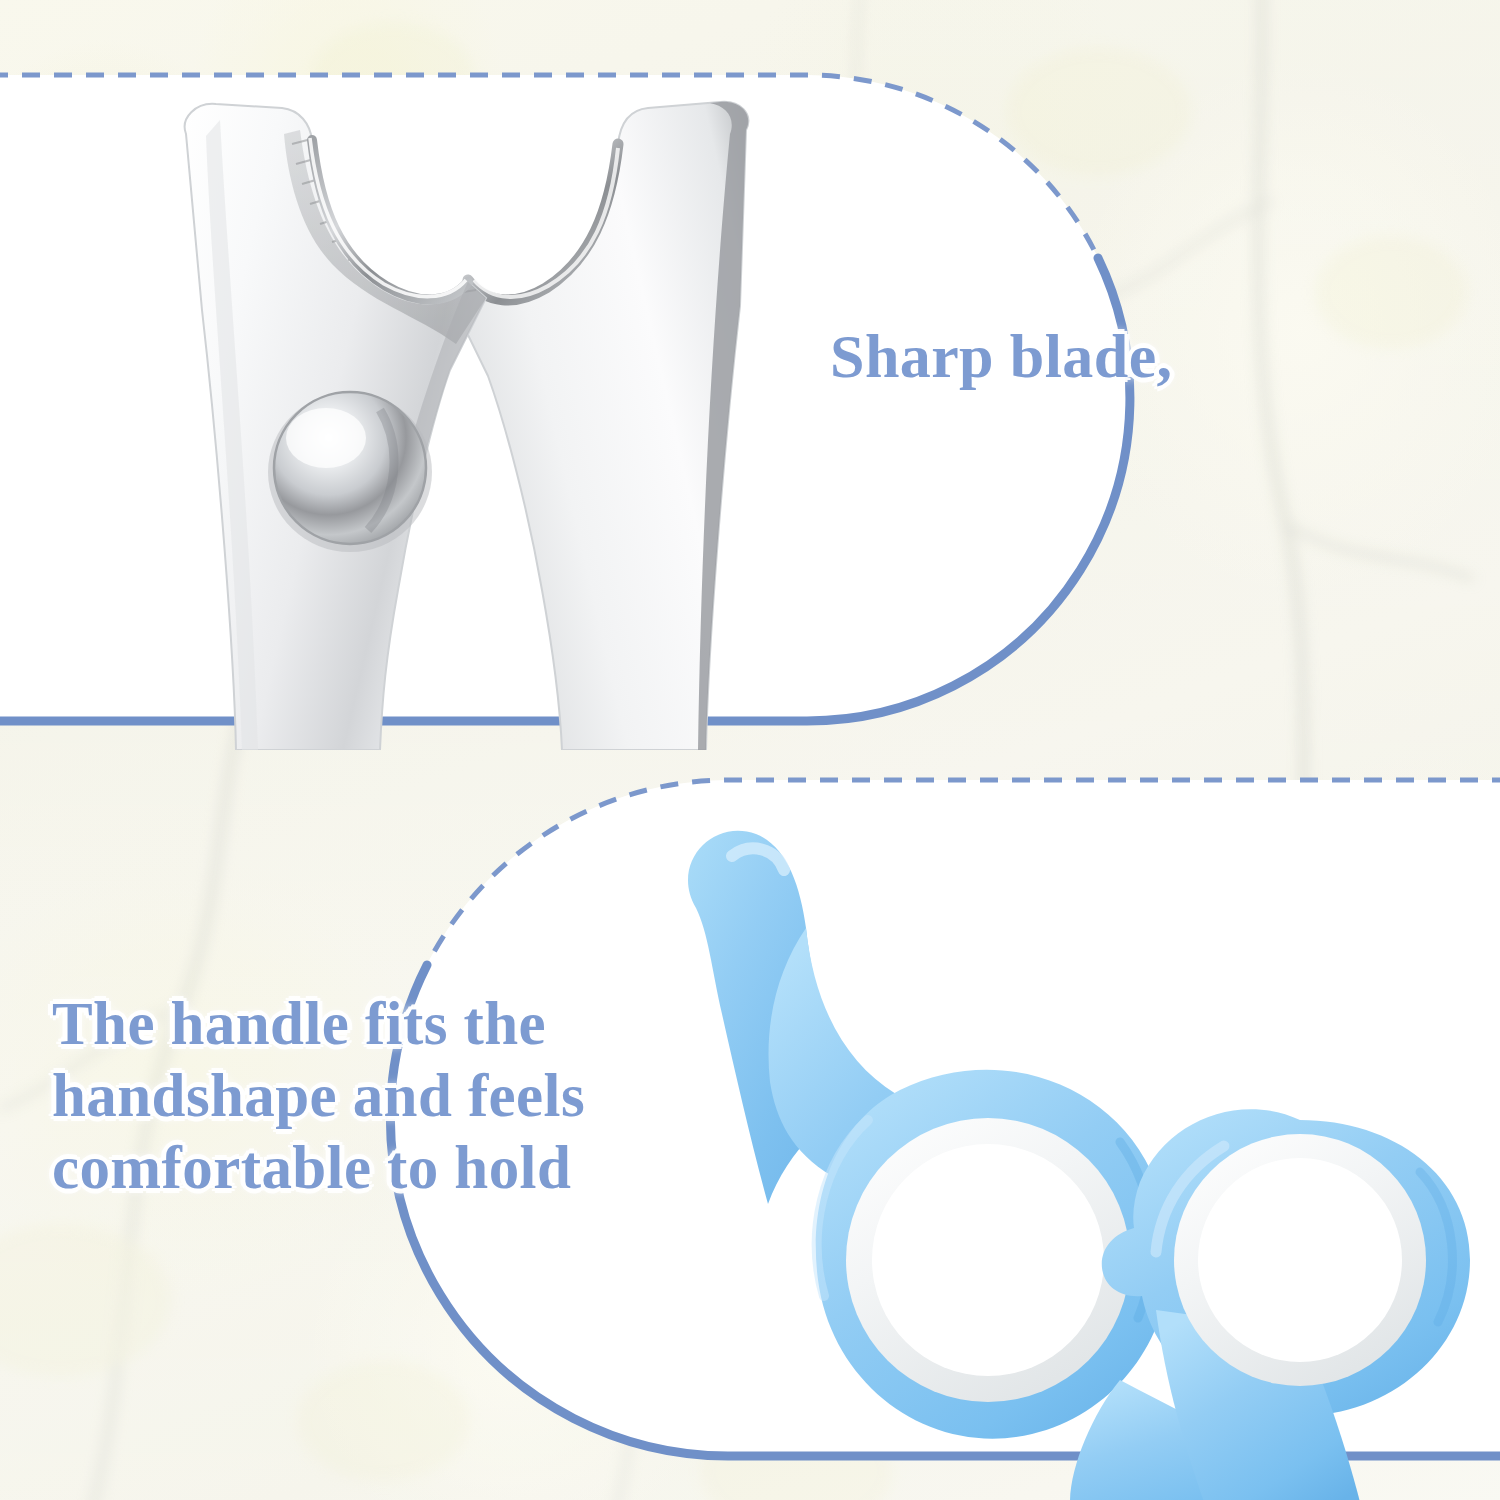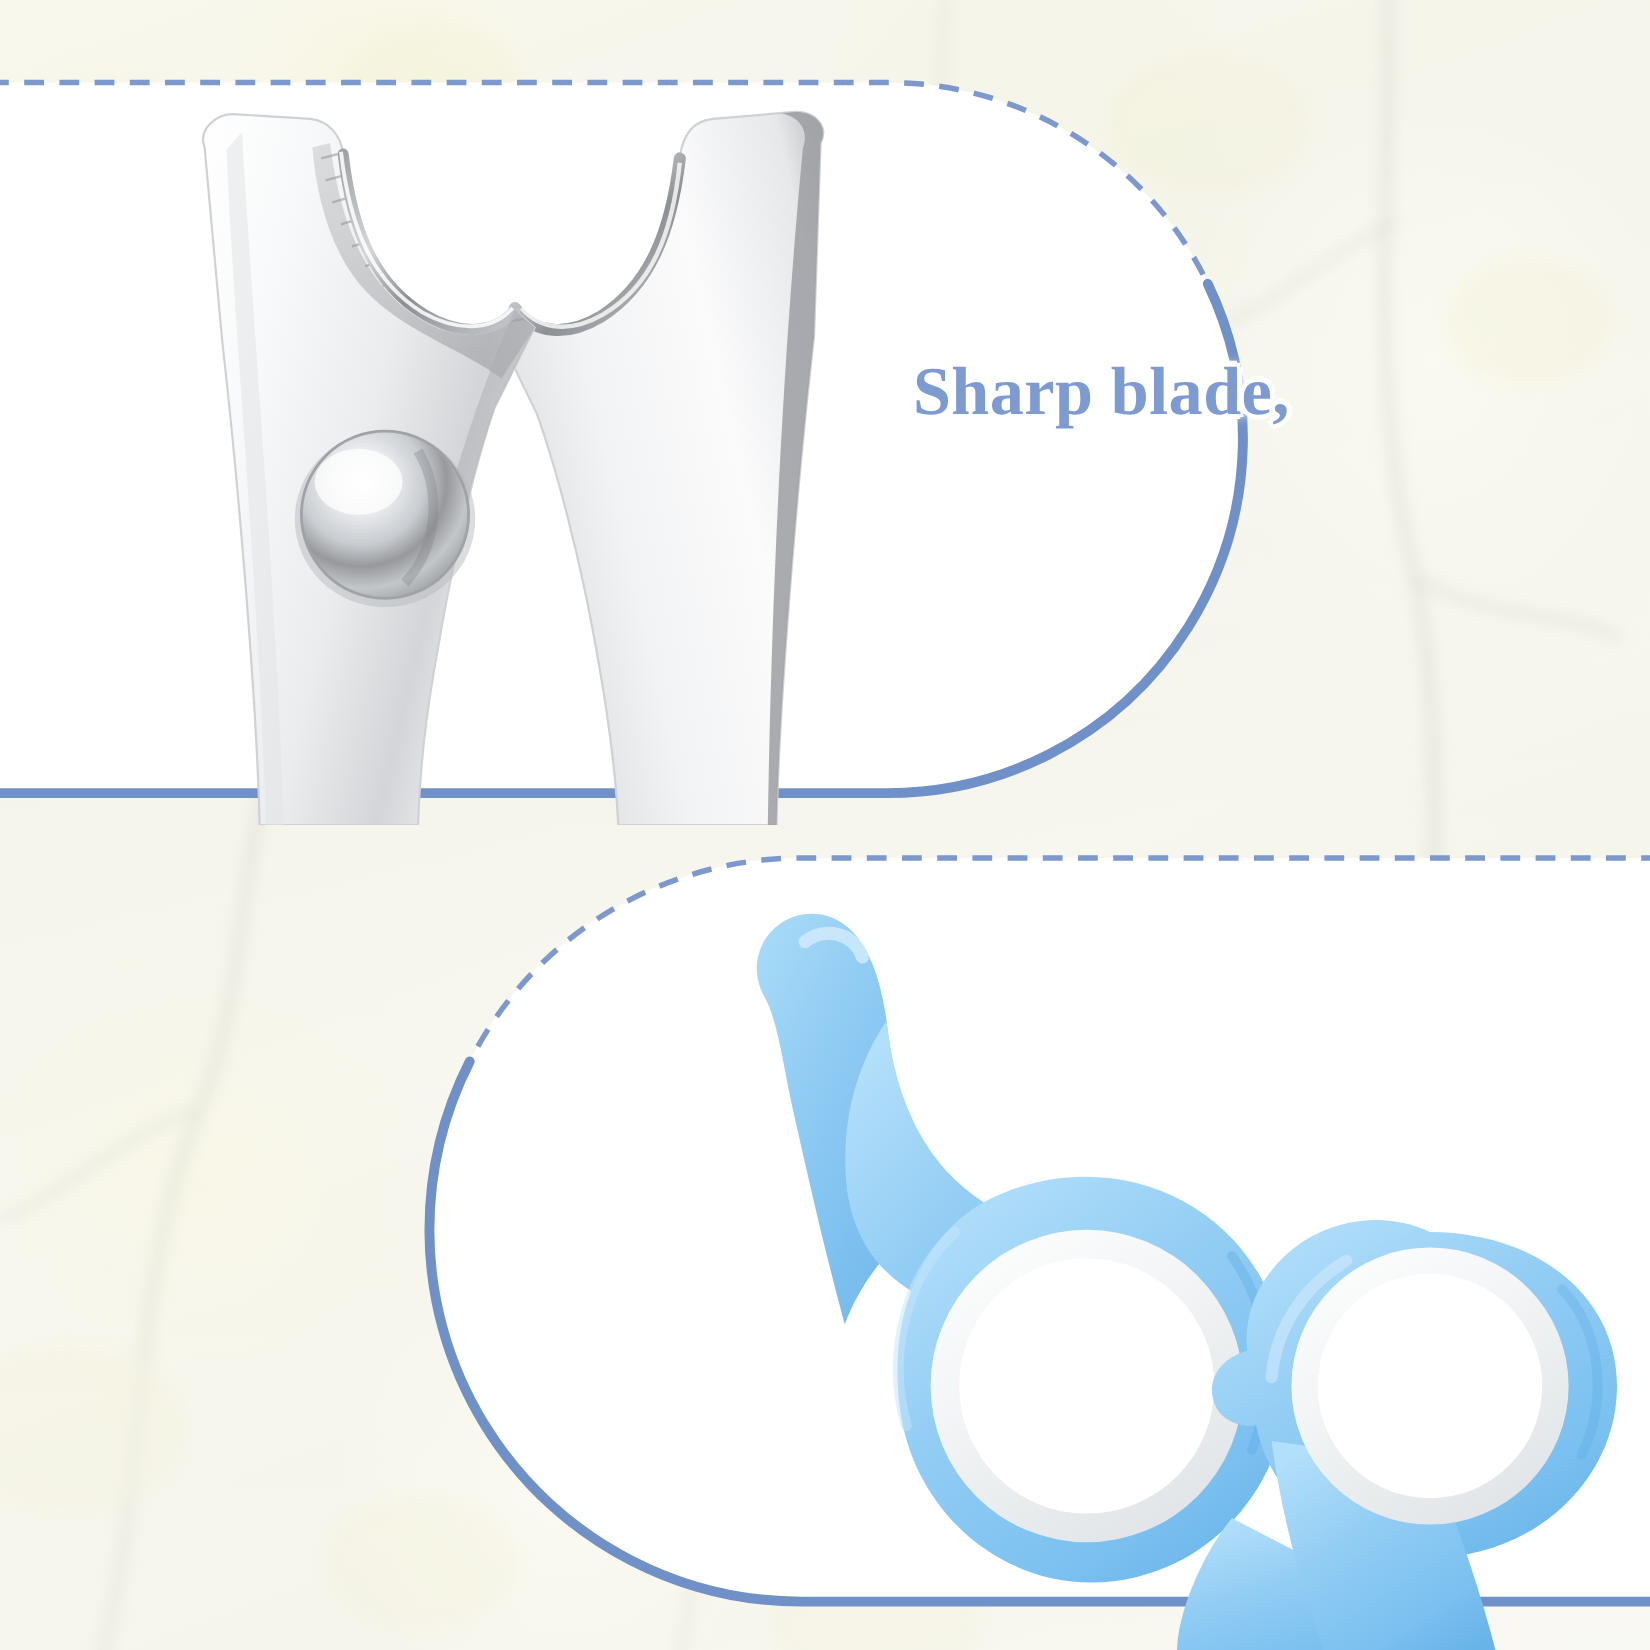--- a/index.html
+++ b/index.html
@@ -325,14 +325,19 @@
       <path d="M556 520 C566 596, 586 660, 604 712 L760 712
                C744 650, 722 586, 700 540 Z" fill="url(#sil2)"></path>
       <circle cx="700" cy="470" r="126" fill="url(#ringW)"></circle>
       <circle cx="700" cy="470" r="102" fill="#ffffff"></circle>
 
       <path d="M624 356 C584 380, 560 418, 556 462" fill="none" stroke="#d0eafc" stroke-width="11" stroke-linecap="round" opacity=".6"></path>
       <path d="M820 382 C856 420, 862 484, 838 532" fill="none" stroke="#5aa9e3" stroke-width="9" stroke-linecap="round" opacity=".3"></path>
     </g>
   </svg>
 
+  <div class="feature-text" id="text-bottom">
+    <span class="tline">The handle fits the</span>
+    <span class="tline">handshape and feels</span>
+    <span class="tline">comfortable to hold</span>
+  </div>
 
 </div>
 
 </body></html>

